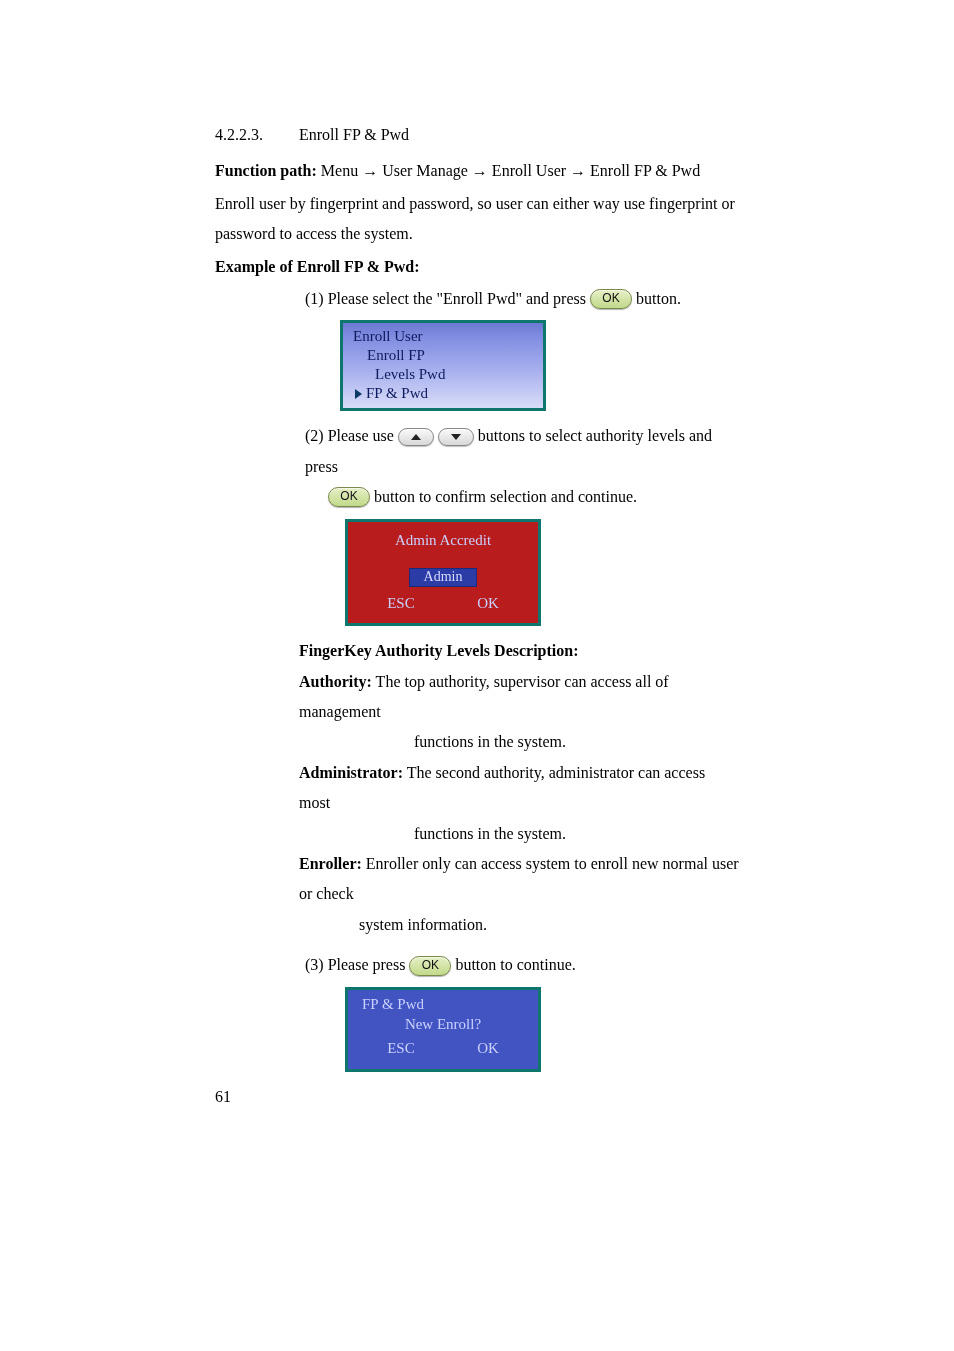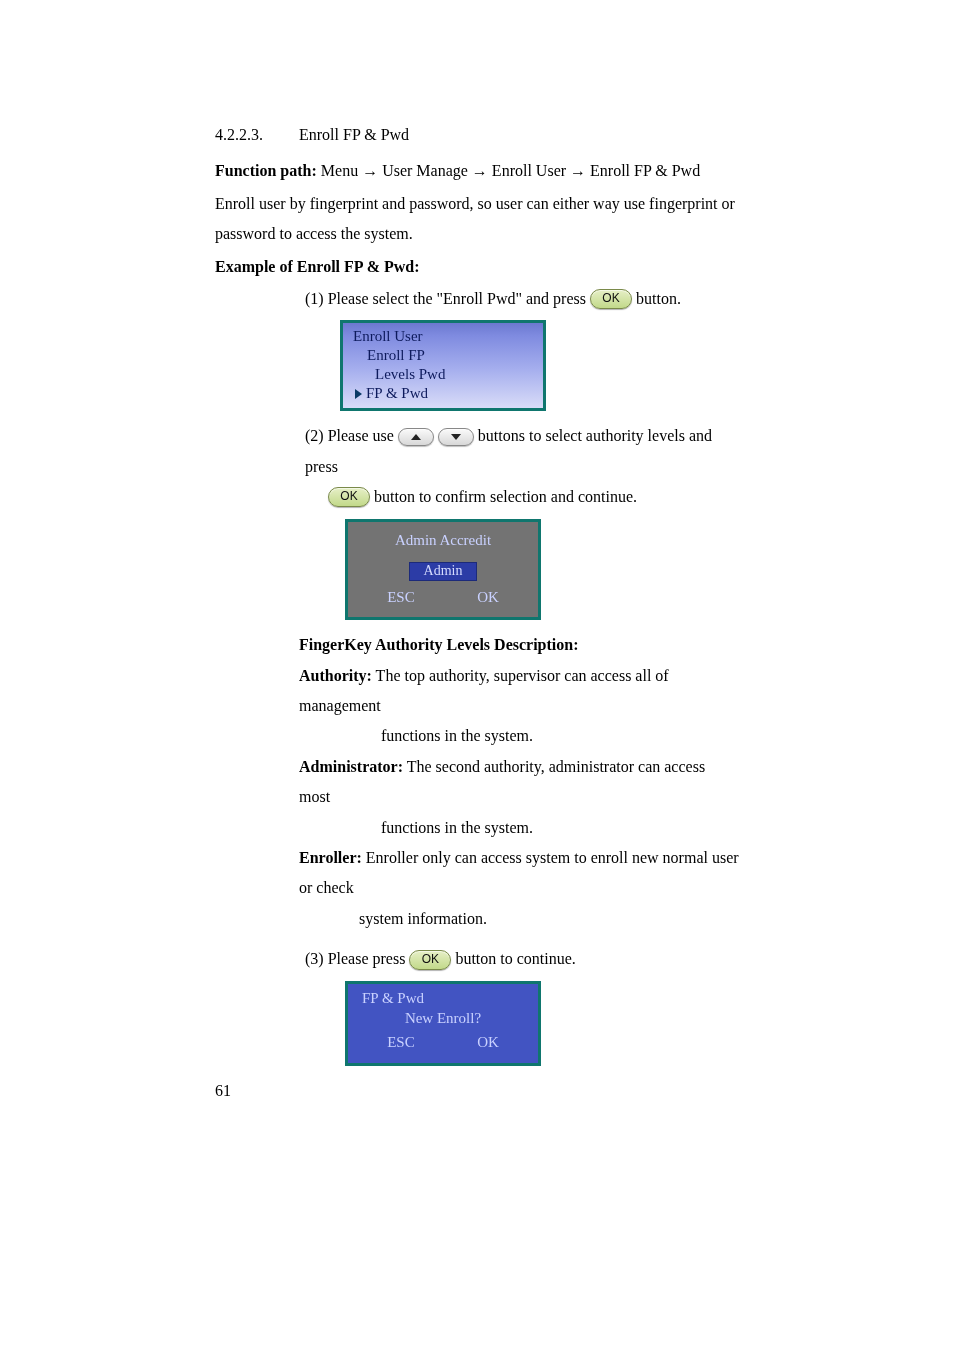--- a/index.html
+++ b/index.html
@@ -79,28 +79,28 @@
   .lcd-grad .row.indent { padding-left: 14px; }
   .lcd-grad .row.indent2 { padding-left: 22px; }
   .lcd-grad .row.sel { padding-left: 2px; }
   .lcd-grad .ptr {
     display:inline-block; width:0;height:0;
     border-top:5px solid transparent; border-bottom:5px solid transparent; border-left:7px solid #0b3a66;
     margin-right:4px; vertical-align: middle;
   }
 
   .lcd-flat {
-    background: #737373;
+    background: #b91c1c;
     color: #c9d1ff;
     padding: 4px 8px 6px 8px;
   }
   .lcd-flat .title { text-align:center; font-size:15px; }
   .lcd-flat .selbox {
     display:block;
-    margin: 8px auto 2px auto;
+    margin: 14px auto 2px auto;
     width: 66px;
     background:#2c3ca6;
     border:1px solid #1c2a7a;
     color:#d6dcff;
     font-size:14px;
     text-align:center;
     line-height:1.2;
   }
   .lcd-flat .btnrow { display:flex; justify-content: space-around; font-size:15px; }
 
@@ -108,21 +108,21 @@
     background: #4254c2;
     color: #c9d1ff;
     padding: 4px 8px 6px 8px;
   }
   .lcd-flat2 .line { font-size:15px; line-height:1.35; }
   .lcd-flat2 .center { text-align:center; }
   .lcd-flat2 .btnrow { display:flex; justify-content: space-around; font-size:15px; }
 
   .desc-block { margin-left: 84px; line-height:1.9; }
   .desc-block .term { font-weight:bold; }
-  .desc-indent { margin-left: 82px; }
+  .desc-indent { margin-left: 115px; }
   .desc-indent2 { margin-left: 60px; }
 
   .pagenum { text-align:left; margin-top: 4px; font-size:16px; }
 </style>
 </head>
 <body>
 
 <div class="page">
 
   <div class="section-heading">

